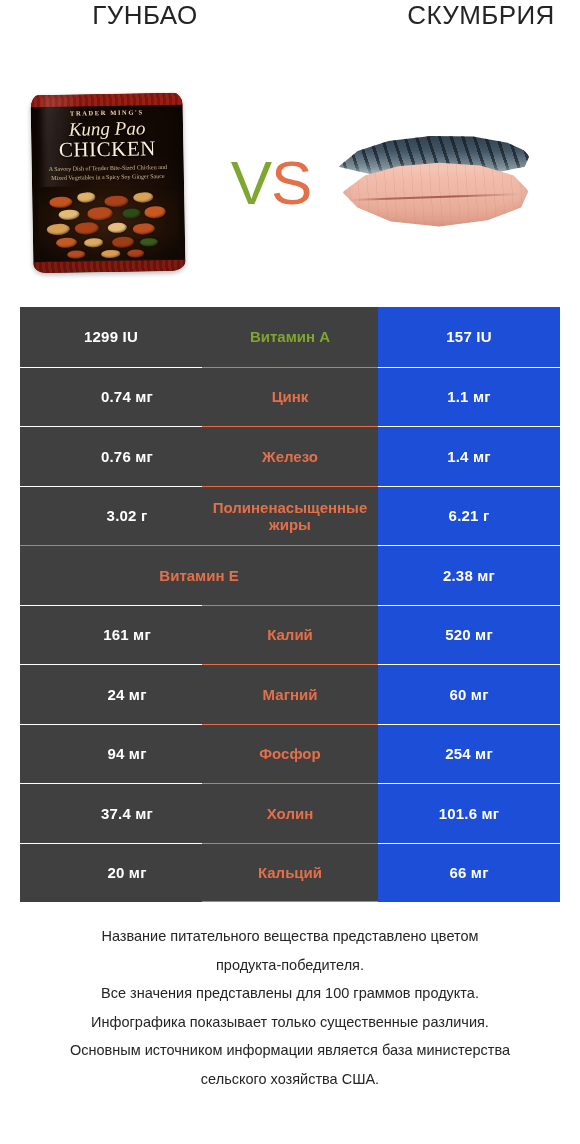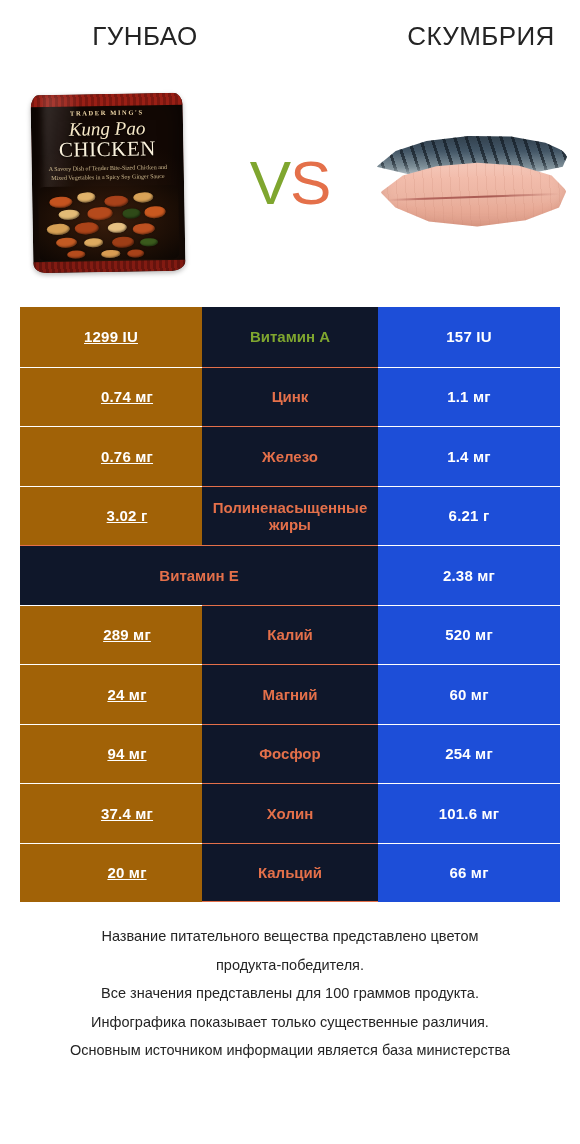--- a/index.html
+++ b/index.html
@@ -13,42 +13,40 @@
     font-family: "Liberation Sans", "DejaVu Sans", sans-serif;
     color: #1a1a1a;
     overflow: hidden;
     position: relative;
   }
 
   
   .header {
     display: flex;
     height: 72px;
-    align-items: center;
   }
   .header-title {
     flex: 0 0 50%;
     text-align: center;
     font-size: 26px;
     font-weight: 400;
     letter-spacing: 0.4px;
     color: #242424;
     white-space: nowrap;
   }
   .header-title.left  { padding-right: 32px; }
   .header-title.right { padding-left: 14px; }
 
   
   .hero {
     height: 222px;
     display: flex;
     align-items: center;
     justify-content: flex-start;
     position: relative;
-    gap: 19px;
   }
   .product {
     width: 215px;
     height: 200px;
     display: flex;
     align-items: center;
     justify-content: center;
     position: relative;
   }
 
@@ -231,25 +229,25 @@
     text-align: center;
     box-sizing: border-box;
   }
   .cell-left, .cell-right {
     flex: 0 0 182px;
     color: #ffffff;
     font-size: 15px;
     font-weight: 700;
     letter-spacing: .2px;
   }
-  .cell-left  { background: #a16207; text-decoration: underline; }
+  .cell-left  { background: #404040; }
   .cell-right { background: #1d4ed8; }
   .cell-mid {
     flex: 1 1 auto;
-    background: #0f172a;
+    background: #404040;
     font-size: 15px;
     font-weight: 700;
     line-height: 1.15;
     padding: 0 2px;
     overflow: hidden;
     white-space: nowrap;
   }
   .cell-mid.wrap { white-space: normal; }
   .cell-mid .mid-text { display: block; width: 176px; }
   .row + .row .cell-mid { border-top: 1px solid currentColor; }
@@ -366,21 +364,21 @@
   </div>
 
   <div class="row">
     <div class="cell cell-mid win-right">
         <span class="mid-text">Витамин Е</span>
       </div>
     <div class="cell cell-right">2.38 мг</div>
   </div>
 
   <div class="row">
-    <div class="cell cell-left">289 мг</div>
+    <div class="cell cell-left">161 мг</div>
     <div class="cell cell-mid win-right">
         <span class="mid-text">Калий</span>
       </div>
     <div class="cell cell-right">520 мг</div>
   </div>
 
   <div class="row">
     <div class="cell cell-left">24 мг</div>
     <div class="cell cell-mid win-right">
         <span class="mid-text">Магний</span>
@@ -413,13 +411,14 @@
   </div>
 
 </div>
 
 <div class="footer">
   <p>Название питательного вещества представлено цветом</p>
   <p>продукта-победителя.</p>
   <p>Все значения представлены для 100 граммов продукта.</p>
   <p>Инфографика показывает только существенные различия.</p>
   <p>Основным источником информации является база министерства</p>
+  <p>сельского хозяйства США.</p>
 </div>
 
 </body></html>

